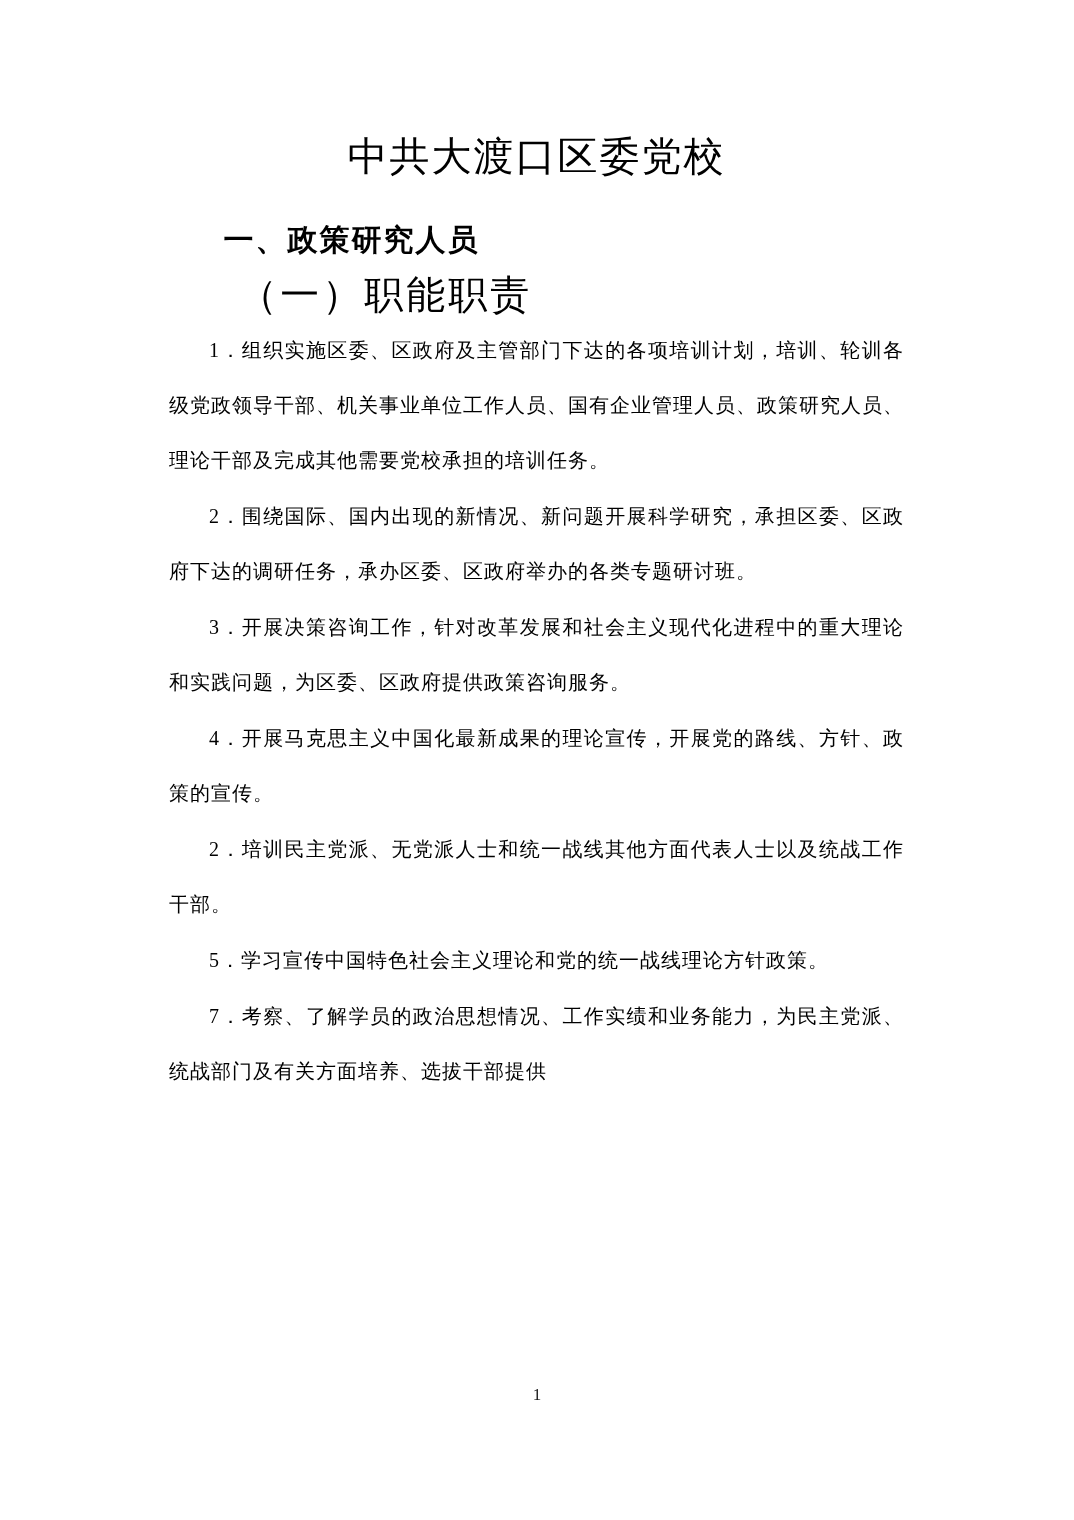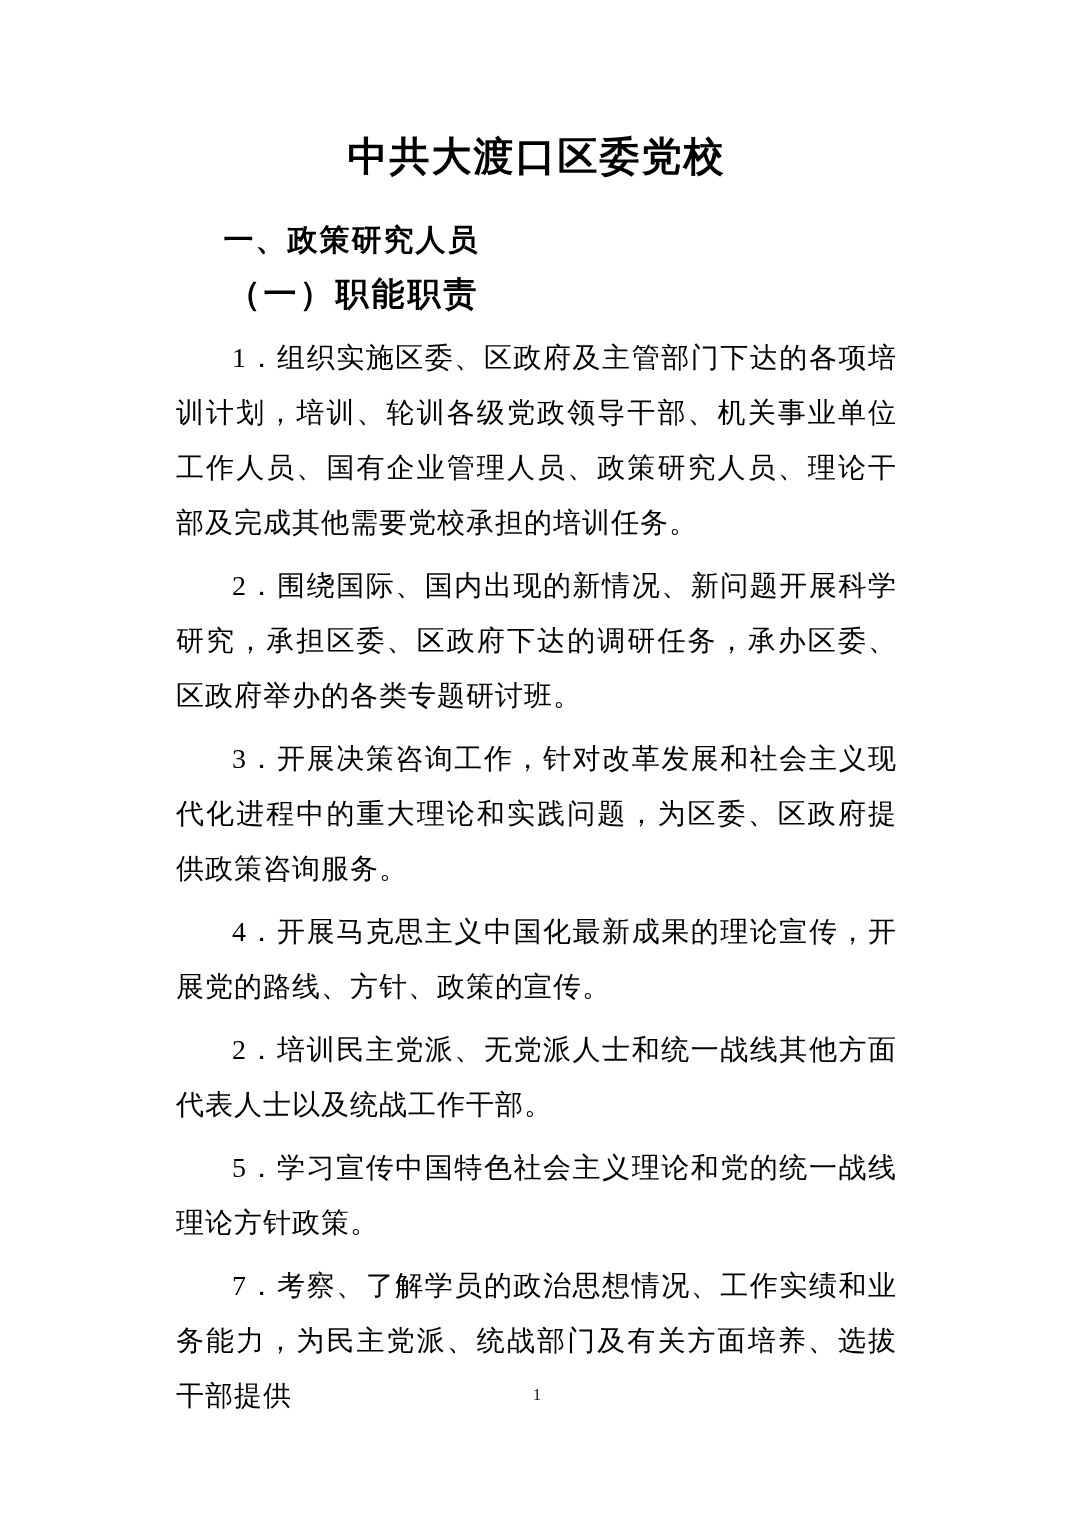--- a/index.html
+++ b/index.html
@@ -20,47 +20,47 @@
     left: 0;
     top: 0;
     width: 1074px;
     height: 1520px;
     box-sizing: border-box;
     padding: 123px 169px 0 168px;
     background: #ffffff;
   }
   .title-block {
     text-align: center;
-    font-weight: bold;
+    font-weight: normal;
     font-size: 40px;
     line-height: 68px;
     letter-spacing: 2px;
     font-family: "Liberation Serif", serif;
   }
   .section-heading {
     margin: 21px 0 0 0;
     font-family: "Liberation Sans", sans-serif;
     font-weight: bold;
     font-size: 30px;
     line-height: 55px;
     text-indent: 1.85em;
     letter-spacing: 2px;
   }
   .subsection-heading {
     margin: 0;
     font-family: "Liberation Serif", serif;
-    font-weight: bold;
-    font-size: 33px;
+    font-weight: normal;
+    font-size: 39px;
     line-height: 55px;
     text-indent: 1.8em;
     letter-spacing: 3px;
   }
   .body-para {
-    margin: 8px;
-    font-size: 28px;
+    margin: 1px;
+    font-size: 20px;
     line-height: 55px;
     text-indent: 2em;
     text-align: justify;
     letter-spacing: 1px;
     font-family: "Liberation Serif", serif;
   }
   .page-number {
     position: absolute;
     top: 1384px;
     left: 0;

